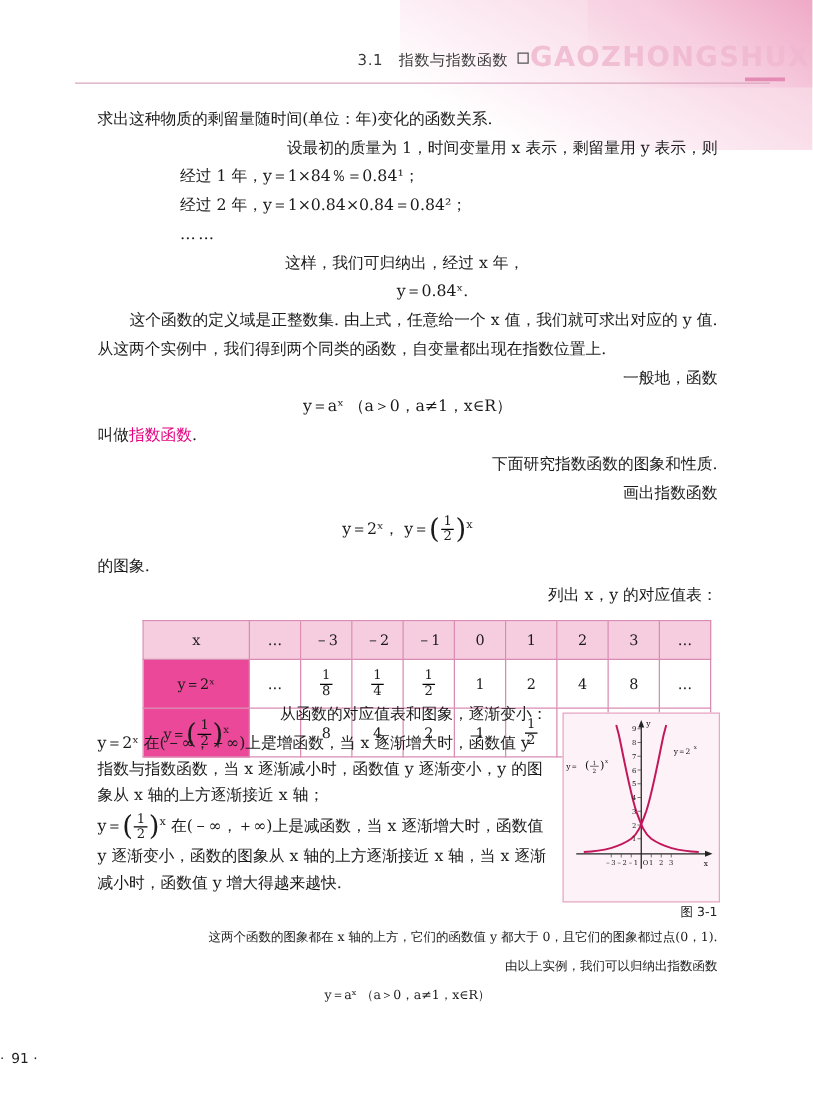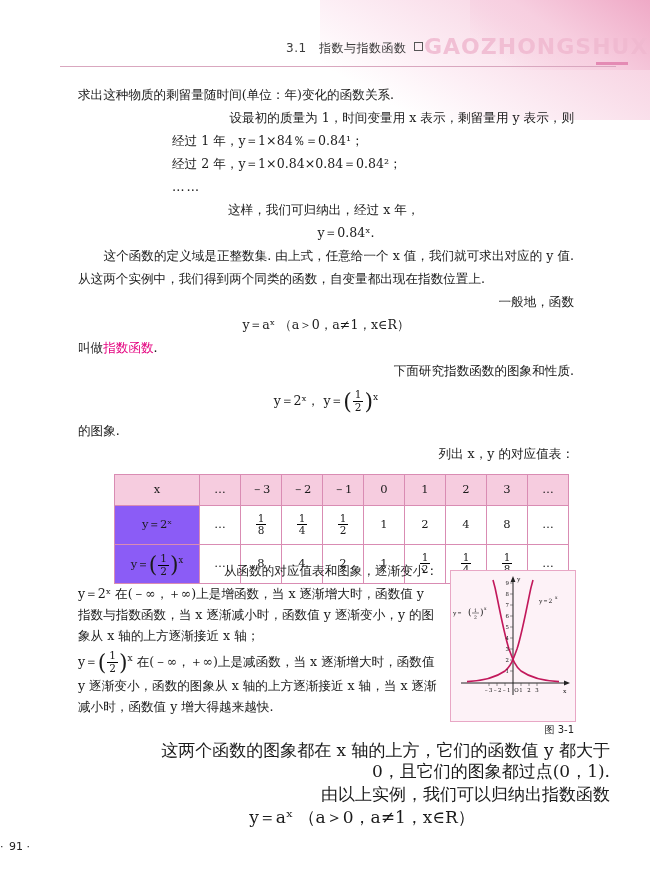--- a/index.html
+++ b/index.html
@@ -48,61 +48,61 @@
   
   .content{
     position:absolute;left:78px;top:84px;width:496px;
     font-size:12.6px;line-height:21px;color:#1a1a1a;
   }
   p{margin:0 0 2px 0;}
   .indent{text-indent:2em;text-align:right;}
   .center{text-align:center;}
   .pinkword{color:#e4007f;}
   .dots{letter-spacing:2px;}
-  .row-eq{margin-left:94px;}
+  .row-eq{margin-left:66px;}
   .row-eq2{margin-left:150px;}
   
   .frac{display:inline-block;vertical-align:middle;text-align:center;font-size:10.5px;line-height:1.12;margin:0 1px;}
   .frac .num{display:block;border-bottom:1px solid #000;padding:0 2px;}
   .frac .den{display:block;padding:0 2px;}
   .big-paren{display:inline-block;vertical-align:middle;font-size:22px;line-height:.9;font-weight:300;}
   sup{font-size:.72em;}
   
   .table-wrap{margin:10px 0 0 36px;}
   table{border-collapse:collapse;font-size:11.5px;}
   table td,table th{
     border:1px solid #d98cb3;
     text-align:center;
     vertical-align:middle;
     padding:0;
     height:30px;
     font-weight:normal;
   }
   .hdr-row td{background:#f6ccdf;}
-  .lbl-col{background:#8b5cf6;width:84px;}
+  .lbl-col{background:#ec4899;width:84px;}
   .cell{width:40px;background:#fff;}
   .hdr-row .cell{background:#f6ccdf;}
   .tall td{height:38px;}
   
   .figure{
     position:absolute;left:450px;top:570px;width:124px;height:150px;
     background:#fdf2f7;border:1px solid #e8a7c5;
   }
   .fig-caption{
     position:absolute;left:450px;top:723px;width:124px;text-align:right;
     font-size:10px;color:#222;font-family:"DejaVu Sans", sans-serif;
   }
   
   .below{
     position:absolute;left:78px;top:560px;width:360px;
     font-size:12.6px;line-height:21px;color:#1a1a1a;
   }
   .tail{
     position:absolute;left:78px;top:740px;width:496px;
-    font-size:17px;line-height:21px;color:#1a1a1a;margin-left:36px;
+    font-size:10px;line-height:21px;color:#1a1a1a;
   }
   
   .footer{
     position:absolute;left:0;right:34px;bottom:24px;text-align:left;
     font-size:11px;color:#222;font-family:"DejaVu Sans", sans-serif;
   }
   .footer .dotl{letter-spacing:2px;}
 </style>
 </head>
 <body>
@@ -135,20 +135,21 @@
     <p>从这两个实例中，我们得到两个同类的函数，自变量都出现在指数位置上.</p>
     <p class="indent">一般地，函数</p>
 
     <p class="center">y＝aˣ （a＞0，a≠1，x∈R）</p>
 
     <p>
       <span>叫做</span><span class="pinkword">指数函数</span><span>.</span>
     </p>
 
     <p class="indent">下面研究指数函数的图象和性质.</p>
+    <p class="indent">画出指数函数</p>
 
     <p class="center" style="margin-top:6px;margin-bottom:6px">
       <span>y＝2ˣ，</span>
       <span>y＝</span><span class="big-paren">(</span><span class="frac">
           <span class="num">1</span>
           <span class="den">2</span>
         </span><span class="big-paren">)</span><sup>x</sup>
     </p>
 
     <p>的图象.</p>

